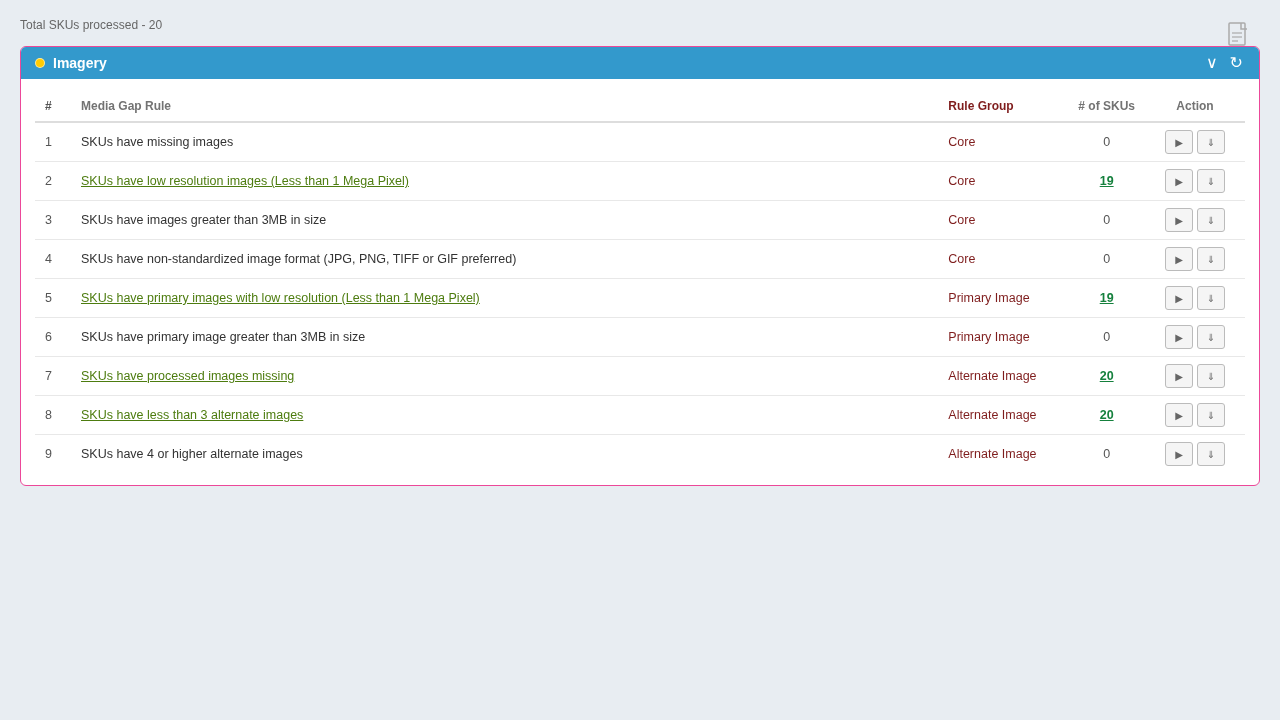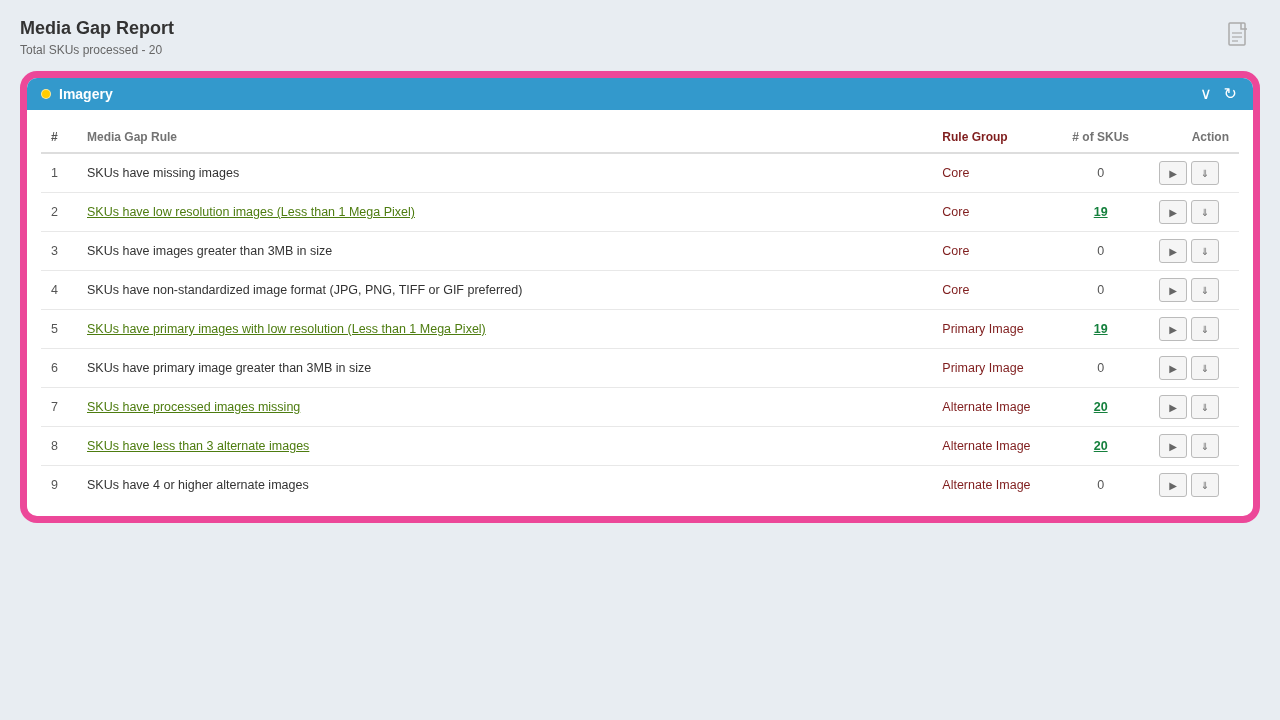--- a/index.html
+++ b/index.html
@@ -21,22 +21,22 @@
       color: #333;
       margin-bottom: 4px;
     }
     .page-subtitle {
       font-size: 12px;
       color: #666;
       margin-bottom: 14px;
     }
     .section-card {
       background: #fff;
-      border-radius: 17px;
-      border: 7px solid #ec4899;
+      border-radius: 6px;
+      border: 1px solid #ec4899;
       overflow: hidden;
     }
     .section-header {
       background: #3399cc;
       color: #fff;
       display: flex;
       align-items: center;
       justify-content: space-between;
       padding: 8px 14px;
     }
@@ -79,21 +79,21 @@
       border-bottom: 2px solid #ddd;
     }
     th {
       text-align: left;
       padding: 8px 10px;
       font-weight: 600;
       font-size: 12px;
       color: #737373;
       white-space: nowrap;
     }
-    th.center { text-align: right; }
+    th.center { text-align: center; }
     td {
       padding: 7px 10px;
       font-size: 12.5px;
       border-bottom: 1px solid #e8e8e8;
       vertical-align: middle;
     }
     td.center { text-align: center; }
     tr:last-child td { border-bottom: none; }
     .num-col { width: 36px; color: #555; }
     .rule-col { }
@@ -128,21 +128,20 @@
       color: #999;
       font-size: 20px;
       cursor: pointer;
     }
   </style>
 </head>
 <body>
 
 <div class="page-wrapper">
 
-  <div class="page-title">Media Gap Report</div>
   <div class="page-subtitle">Total SKUs processed - 20</div>
 
   <div class="section-card">
     <div class="section-header">
       <div class="section-header-left">
         <div class="section-dot"></div>
         <span>Imagery</span>
       </div>
       <div class="section-header-right">
         <button class="header-icon-btn">∨</button>

